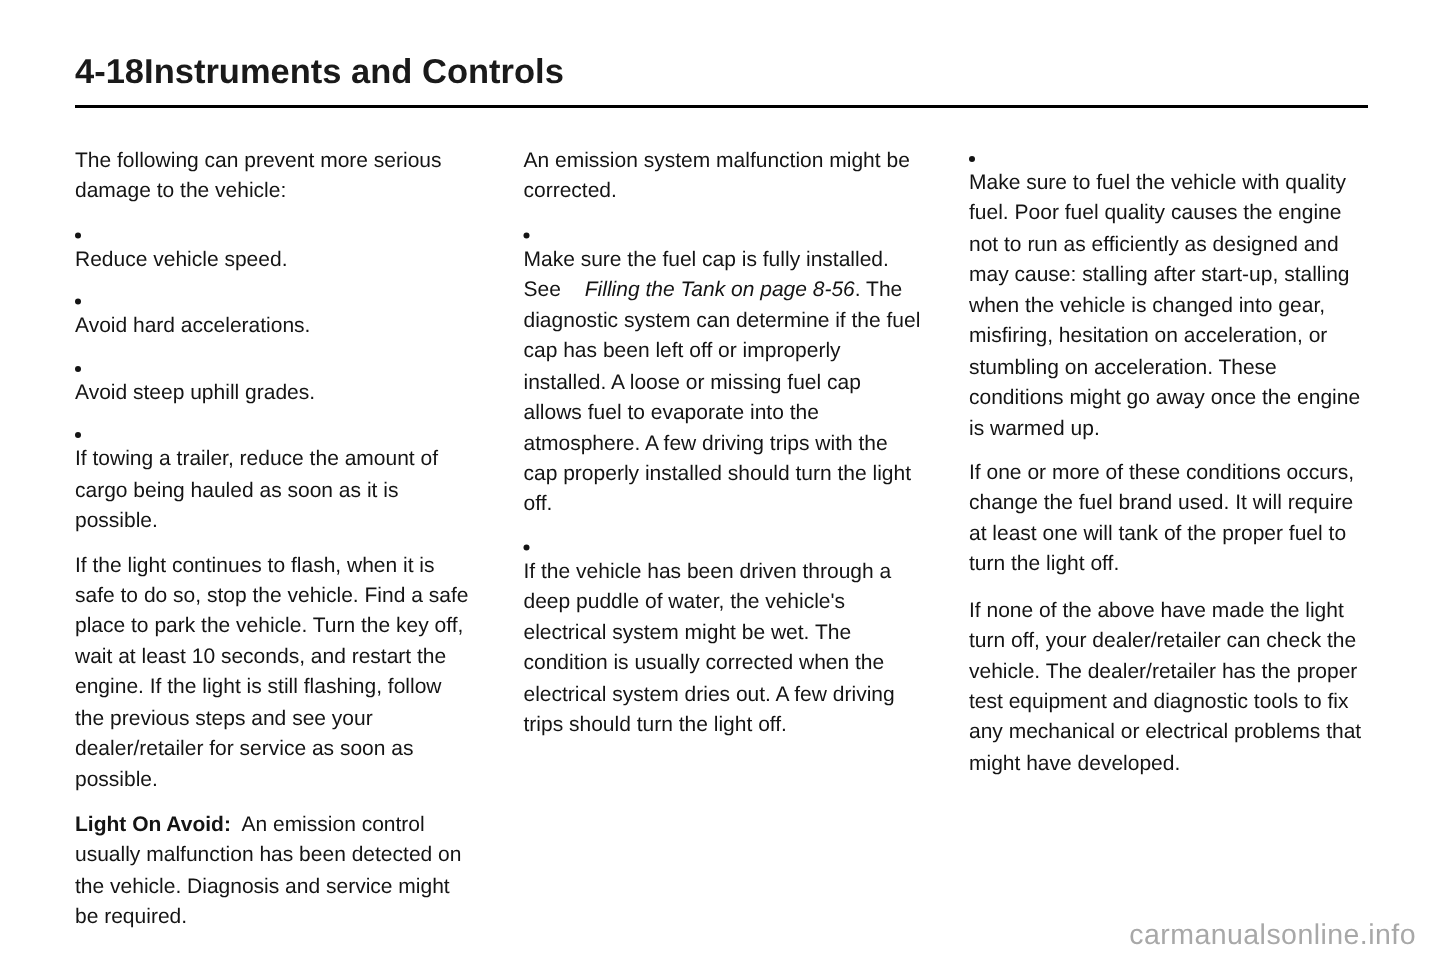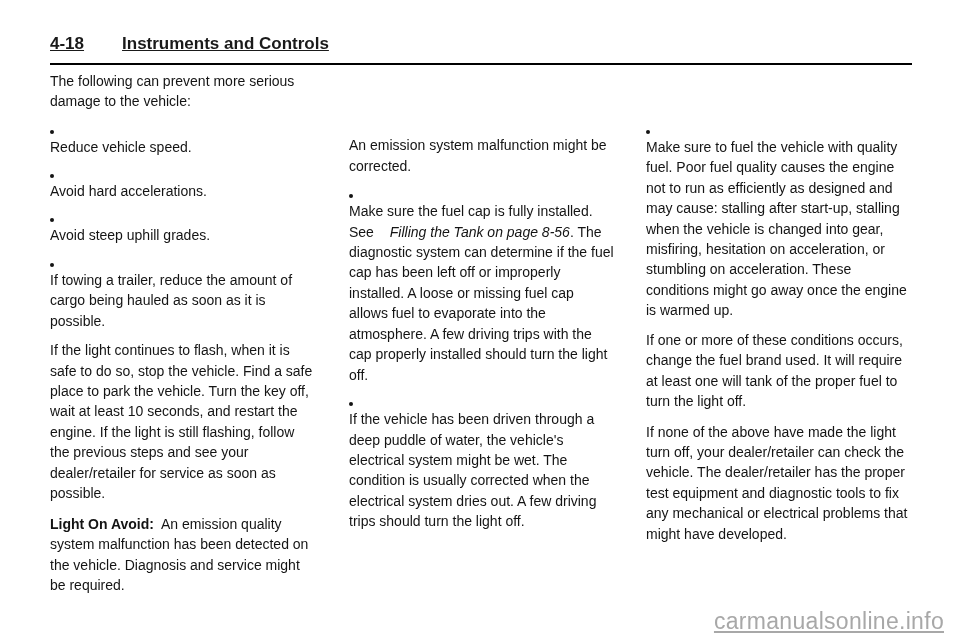--- a/index.html
+++ b/index.html
@@ -11,35 +11,33 @@
     color: #141414;
     position: relative;
     overflow: hidden;
   }
   .page { position: absolute; inset: 0; }
 
   .page-header {
     padding: 34px 48px 0 50px;
     display: flex;
     align-items: baseline;
-    gap: 38px;
     font-weight: bold;
-    font-size: 17px;
+    font-size: 23px;
     color: #1a1a1a;
-    text-decoration: underline;
   }
   .header-rule {
     margin: 9px 48px 0 50px;
     height: 2px;
     background: #000;
   }
 
   .columns {
     display: flex;
-    align-items: center;
+    align-items: flex-start;
     height: 522px;
     padding: 24px 48px 0 50px;
   }
   .col {
     flex: 1;
     font-size: 14px;
     line-height: 1.46;
   }
   .col-1 { padding-right: 16px; }
   .col-2 { padding: 0 14px 0 16px; }
@@ -64,24 +62,23 @@
   }
   .li-text { flex: 1; }
 
   .bold-label { font-weight: bold; margin-right: 7px; }
   .ref { font-style: italic; margin-left: 12px; }
 
   .watermark {
     position: absolute;
     right: 16px;
     bottom: 7px;
-    font-size: 23px;
+    font-size: 19px;
     color: #a8a8a8;
     letter-spacing: 0.3px;
-    text-decoration: underline;
   }
 </style>
 </head>
 <body>
 
 <div class="page">
 
   <header class="page-header">
     <span>4-18</span>
     <span>Instruments and Controls</span>
@@ -104,21 +101,21 @@
         <li>
           <span class="bullet"></span>
           <span class="li-text">Avoid steep uphill grades.</span>
         </li>
         <li>
           <span class="bullet"></span>
           <span class="li-text">If towing a trailer, reduce the amount of cargo being hauled as soon as it is possible.</span>
         </li>
       </ul>
       <p>If the light continues to flash, when it is safe to do so, stop the vehicle. Find a safe place to park the vehicle. Turn the key off, wait at least 10 seconds, and restart the engine. If the light is still flashing, follow the previous steps and see your dealer/retailer for service as soon as possible.</p>
-      <p><span class="bold-label">Light On Avoid:</span><span>An emission quality system malfunction has been detected on the vehicle. Diagnosis and service might be required.</span></p>
+      <p><span class="bold-label">Light On Avoid:</span><span>An emission control usually malfunction has been detected on the vehicle. Diagnosis and service might be required.</span></p>
     </section>
 
     <div class="divider"></div>
 
     <section class="col col-2">
       <p>An emission system malfunction might be corrected.</p>
       <ul>
         <li>
           <span class="bullet"></span>
           <span class="li-text"><span>Make sure the fuel cap is fully installed. See </span><span class="ref">Filling the Tank on page 8-56</span><span>. The diagnostic system can determine if the fuel cap has been left off or improperly installed. A loose or missing fuel cap allows fuel to evaporate into the atmosphere. A few driving trips with the cap properly installed should turn the light off.</span></span>

